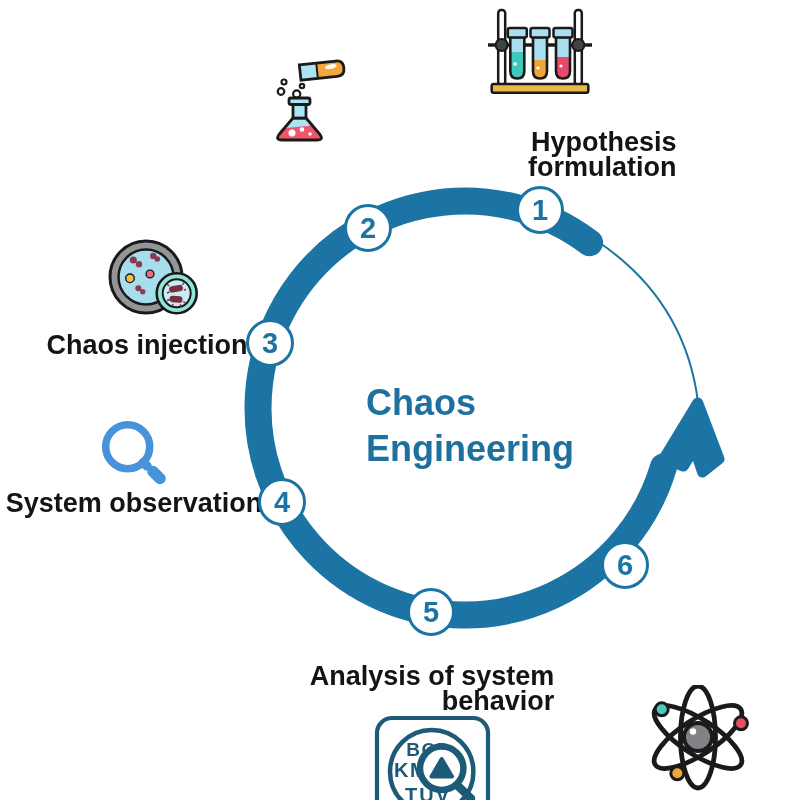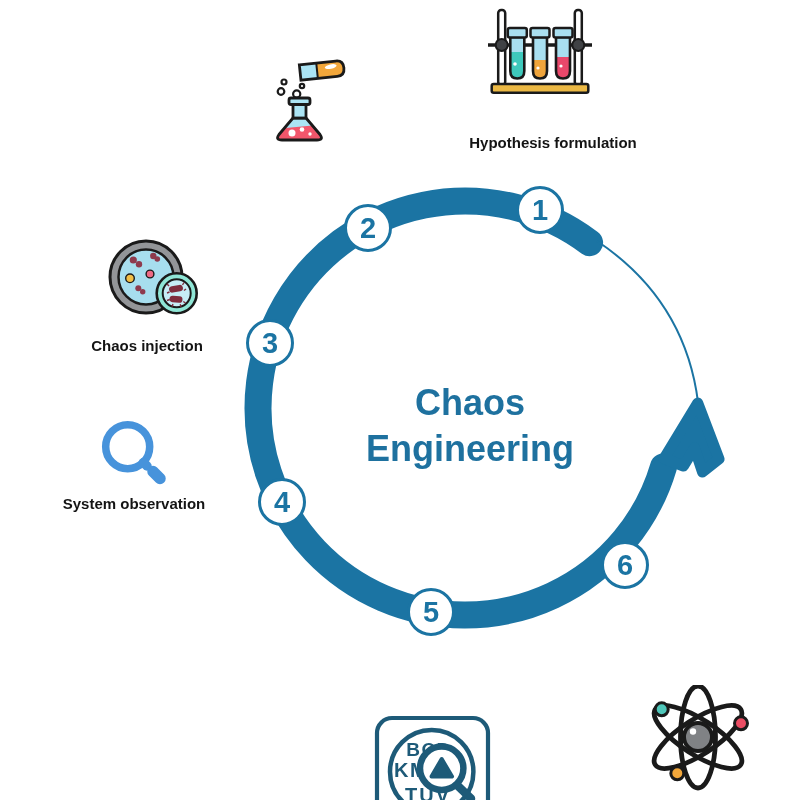--- a/index.html
+++ b/index.html
@@ -9,26 +9,26 @@
   }
   .abs{position:absolute;}
   .step-badge{
     position:absolute;width:48px;height:48px;border-radius:50%;
     background:#ffffff;border:3px solid #1B74A3;box-sizing:border-box;
     display:flex;align-items:center;justify-content:center;
     font-size:29px;font-weight:bold;color:#1B74A3;z-index:5;
   }
   .step-label{
     position:absolute;transform:translateX(-50%);
-    font-size:15px;font-weight:bold;color:#141414;
-    text-align:left;white-space:pre-line;line-height:25px;z-index:4;
+    font-size:27px;font-weight:bold;color:#141414;
+    text-align:right;white-space:pre-line;line-height:25px;z-index:4;
   }
   .diagram-title{
     position:absolute;left:470px;top:380px;transform:translateX(-50%);
-    font-size:36px;font-weight:bold;color:#1E719F;text-align:center;
+    font-size:36px;font-weight:bold;color:#1E719F;text-align:left;
     white-space:pre-line;line-height:46px;z-index:3;
   }
   svg{display:block;}
 </style>
 </head>
 <body>
 
 <div class="stage">
 
   <svg class="abs" style="left:0;top:0;z-index:2" width="800" height="800" viewBox="0 0 800 800">
@@ -40,20 +40,22 @@
   <div class="step-badge" style="left:516px;top:186px;">1</div>
   <div class="step-badge" style="left:344px;top:204px;">2</div>
   <div class="step-badge" style="left:246px;top:319px;">3</div>
   <div class="step-badge" style="left:258px;top:478px;">4</div>
   <div class="step-badge" style="left:407px;top:588px;">5</div>
   <div class="step-badge" style="left:601px;top:541px;">6</div>
 
   <div class="step-label" style="left:553px;top:130px;">Hypothesis formulation</div>
   <div class="step-label" style="left:147px;top:333px;">Chaos injection</div>
   <div class="step-label" style="left:134px;top:491px;">System observation</div>
+  <div class="step-label" style="left:432px;top:664px;">Analysis of system
+behavior</div>
 
   <div class="diagram-title">Chaos
 Engineering</div>
 
   <svg class="abs" style="left:486px;top:4px;" width="108" height="94" viewBox="0 0 108 94">
 
     <rect x="12.2" y="6" width="7" height="75" rx="3" fill="#fff" stroke="#1a1a1a" stroke-width="2.5"></rect>
     <rect x="88.8" y="6" width="7" height="75" rx="3" fill="#fff" stroke="#1a1a1a" stroke-width="2.5"></rect>
 
     <line x1="2" y1="41" x2="106" y2="41" stroke="#1a1a1a" stroke-width="3.5"></line>

